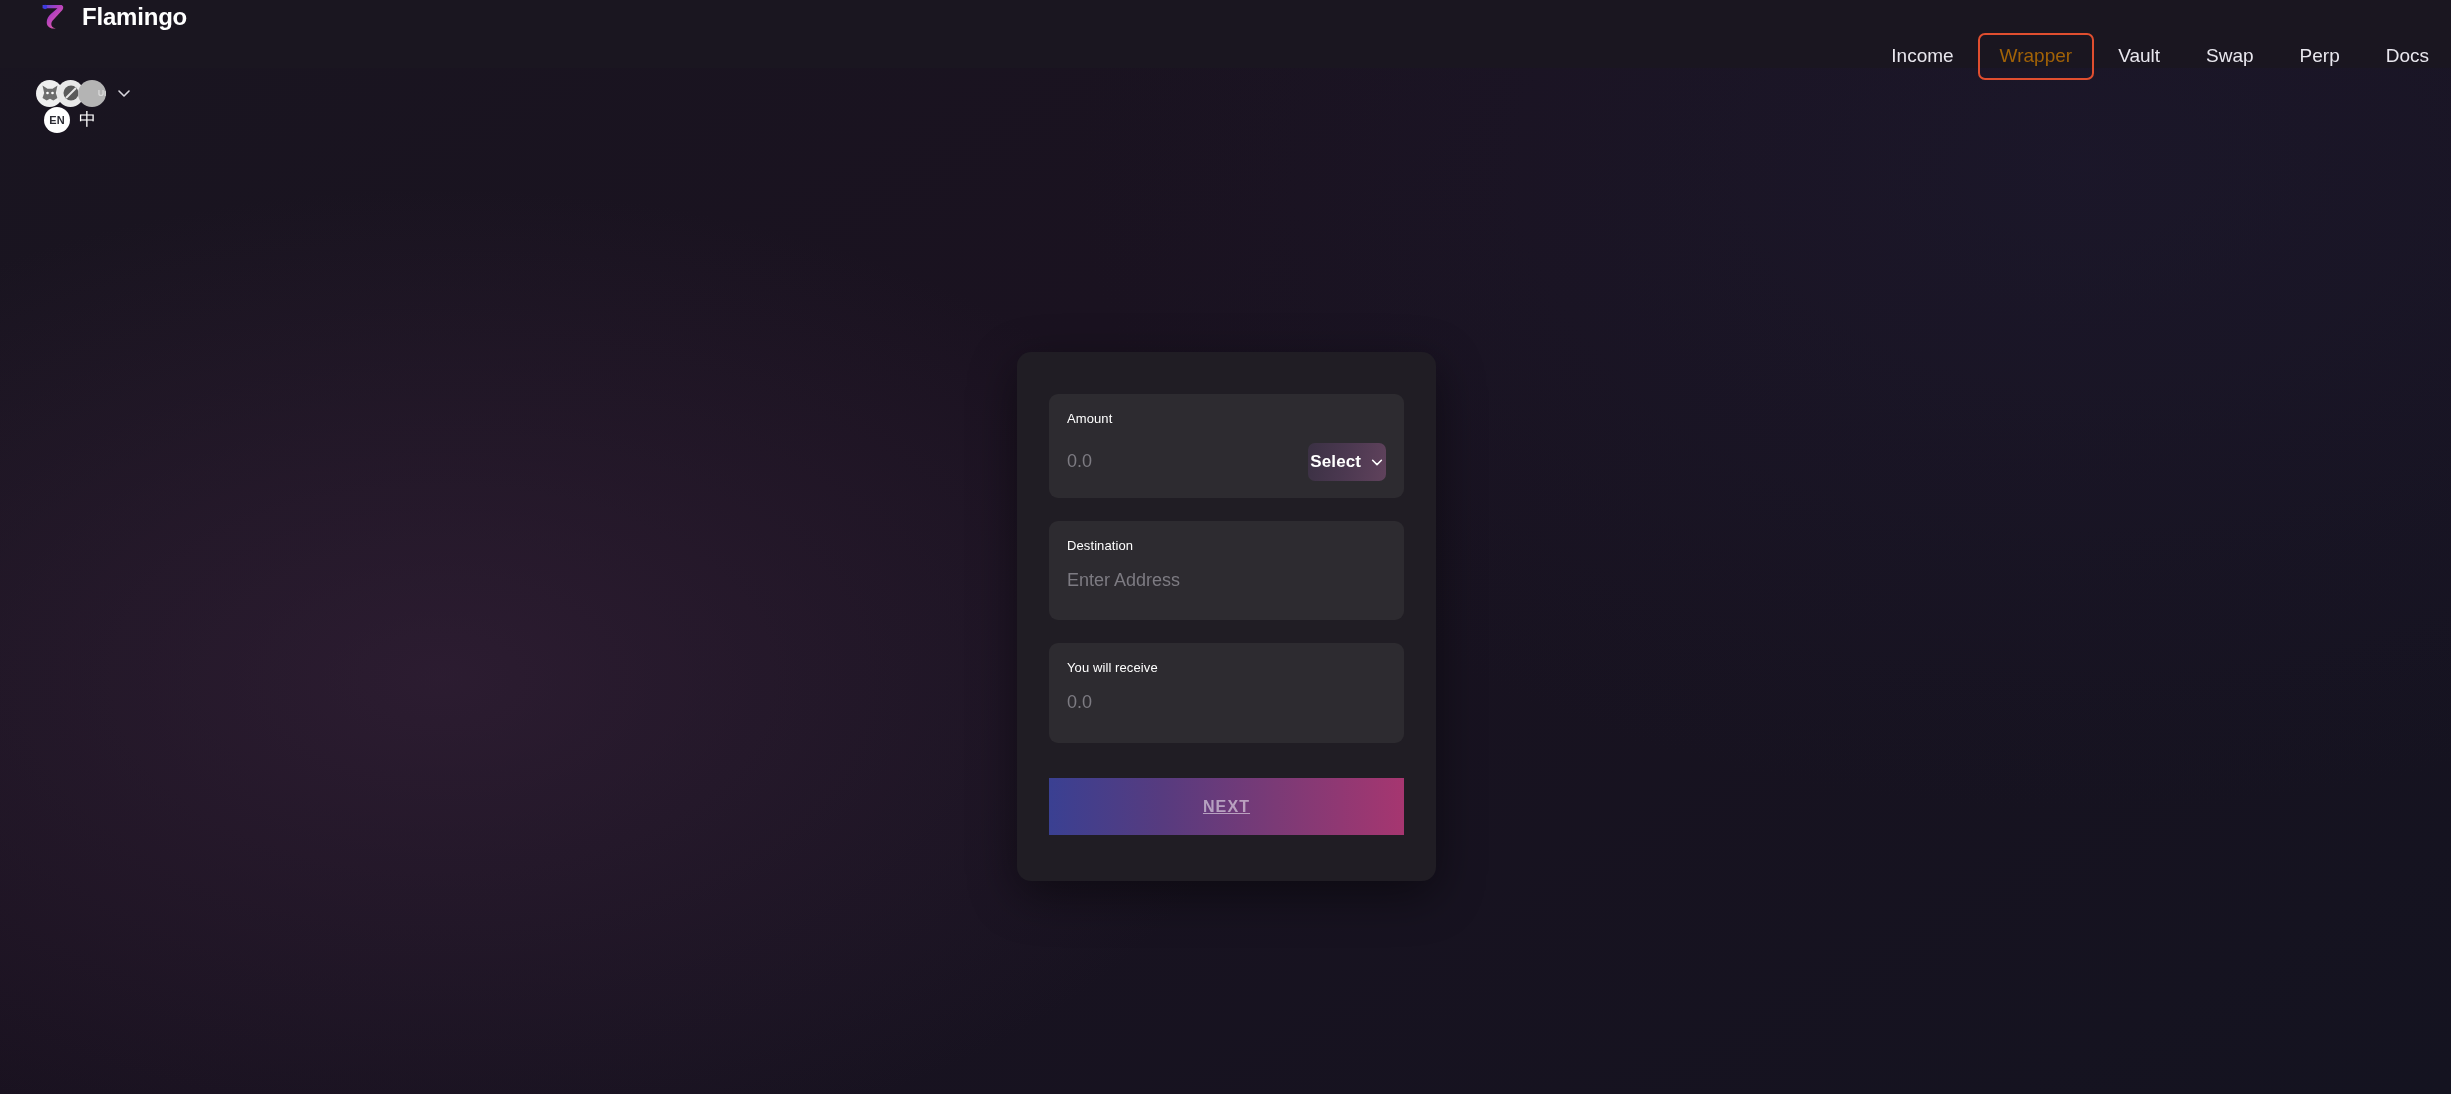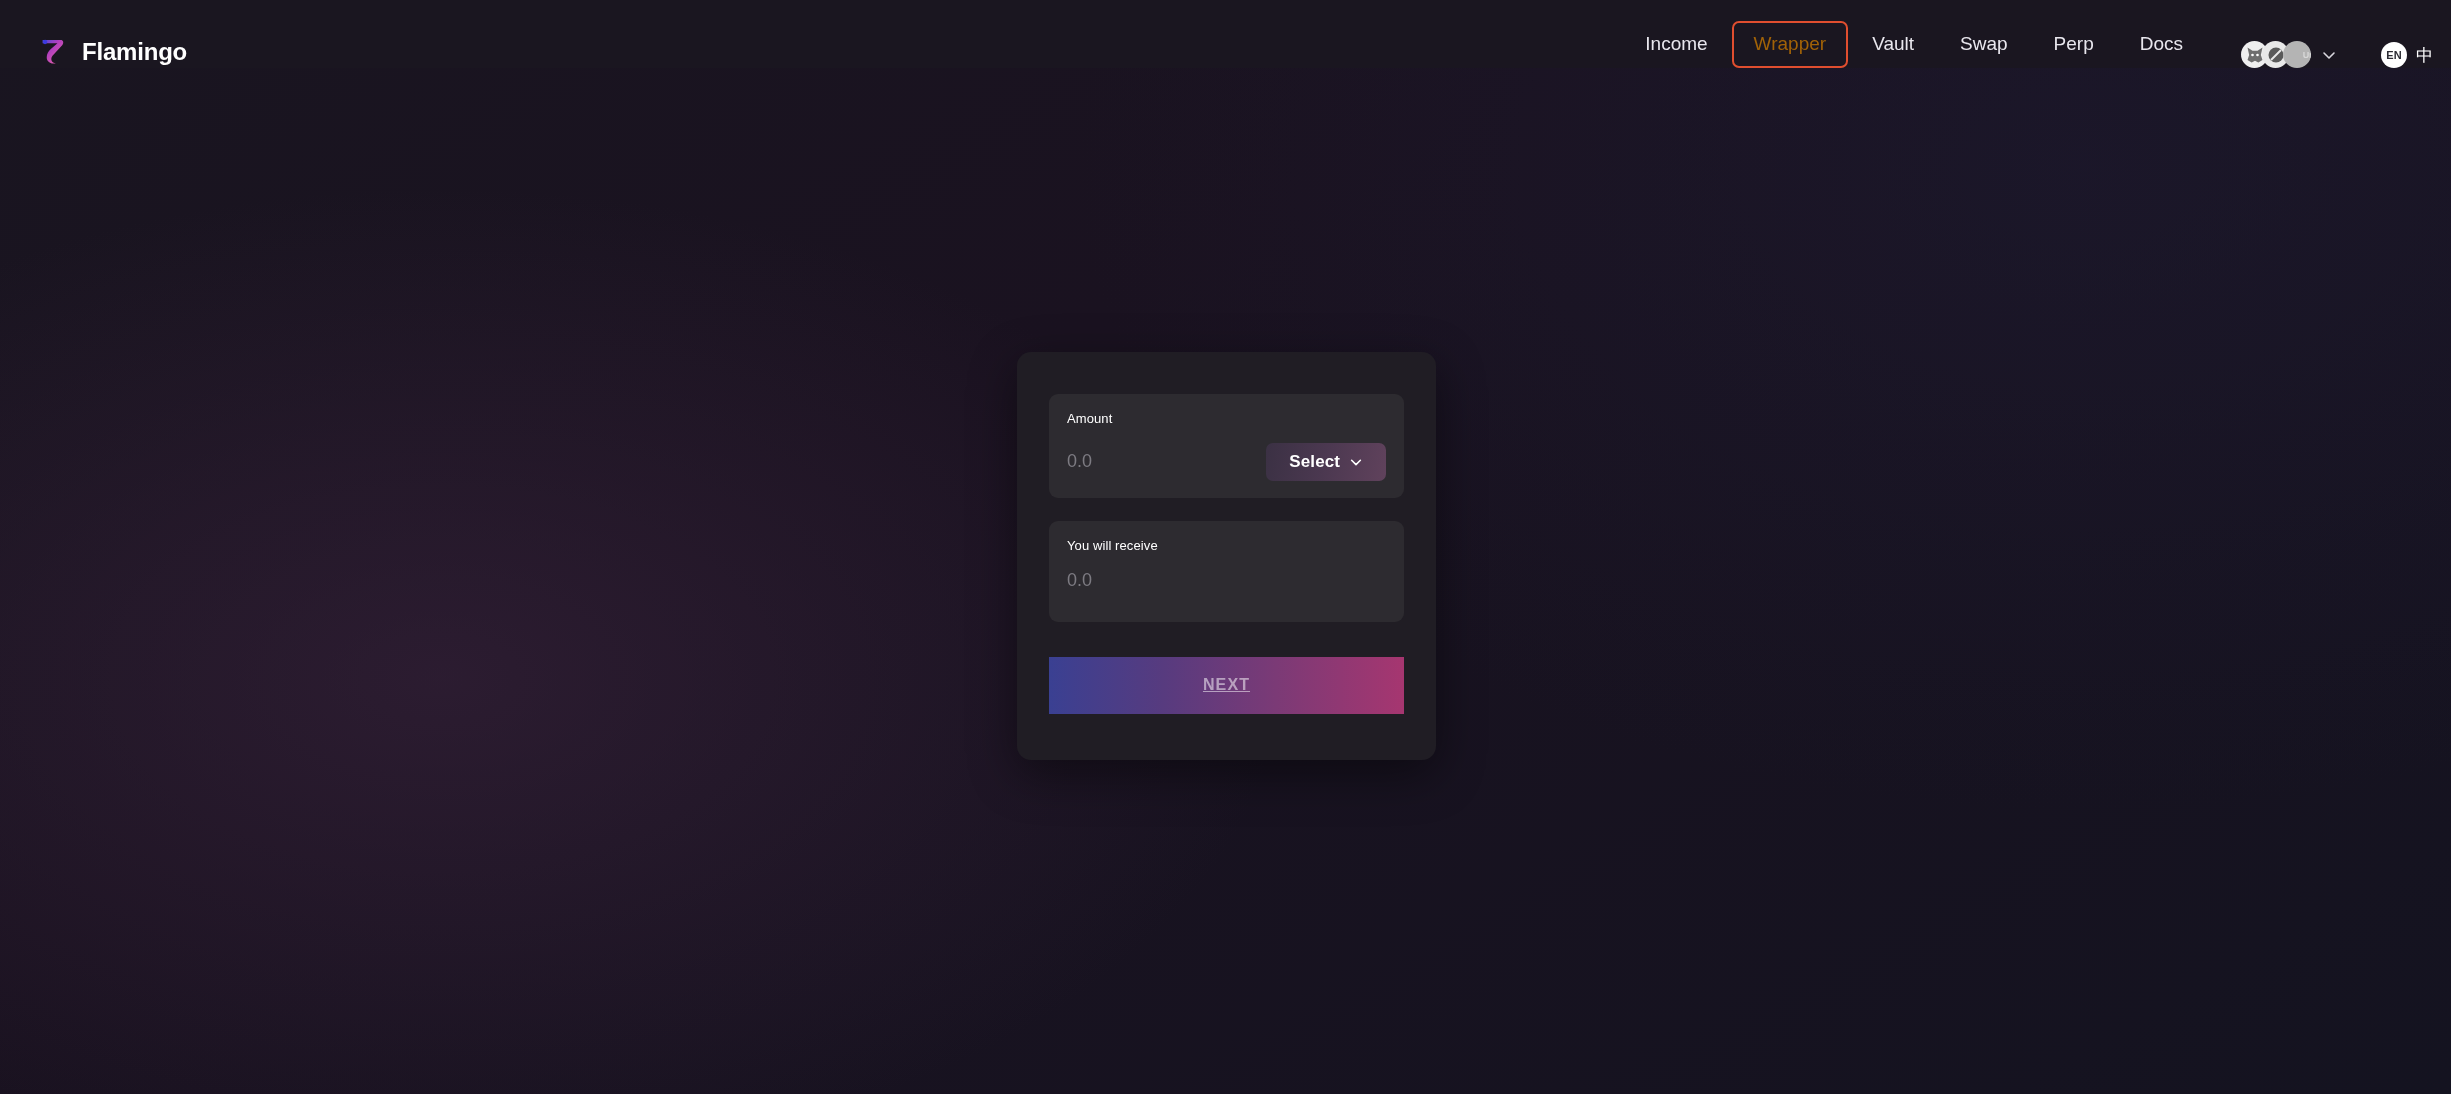--- a/index.html
+++ b/index.html
@@ -18,22 +18,23 @@
     position: relative;
   }
 
   
   .header {
     position: absolute;
     top: 0; left: 0;
     width: 2451px; height: 68px;
     background: #1a1620;
     display: flex;
-    align-items: flex-end;
+    align-items: flex-start;
     z-index: 20;
+    flex-direction: column;
   }
   .brand {
     display: flex; align-items: center;
     gap: 13px;
     margin-left: 36px;
   }
   .brand-mark { width: 33px; height: 33px; display:block; }
   .brand-name {
     font-size: 24px; font-weight: bold;
     letter-spacing: -0.2px;
@@ -172,21 +173,21 @@
   .field.amount { padding-bottom: 17px; }
   .field.destination { padding-bottom: 28px; }
   .field.receive { padding-bottom: 30px; }
 
   .select-btn {
     flex: 0 0 auto;
     background: linear-gradient(100deg, #3b3144 0%, #4b3850 48%, #60425c 100%);
     border: none;
     border-radius: 7px;
     height: 38px;
-    padding: 0 23px;
+    padding: 0 2px;
     display: flex; align-items: center; gap: 9px;
     cursor: pointer;
     margin-left: 14px;
   }
   .select-label {
     font-size: 17px; font-weight: bold;
     color: #ffffff;
     font-family: "Liberation Sans", sans-serif;
     letter-spacing: 0.1px;
   }
@@ -274,20 +275,26 @@
         <input class="field-input" type="text" placeholder="0.0" style="">
         <button class="select-btn">
           <span class="select-label">Select</span>
           <svg class="select-chevron" viewBox="0 0 16 16">
             <path d="M3 6 L8 11 L13 6" fill="none" stroke="#ffffff" stroke-width="1.8" stroke-linecap="round" stroke-linejoin="round"></path>
           </svg>
         </button>
       </div>
     </div>
 
+    <div class="field destination">
+      <span class="field-label">Destination</span>
+      <div class="field-row">
+        <input class="field-input" type="text" placeholder="Enter Address" style="">
+      </div>
+    </div>
 
     <div class="field receive">
       <span class="field-label">You will receive</span>
       <div class="field-row">
         <input class="field-input" type="text" readonly="" placeholder="0.0" style="">
       </div>
     </div>
 
     <button class="next-btn">NEXT</button>
   </div>

